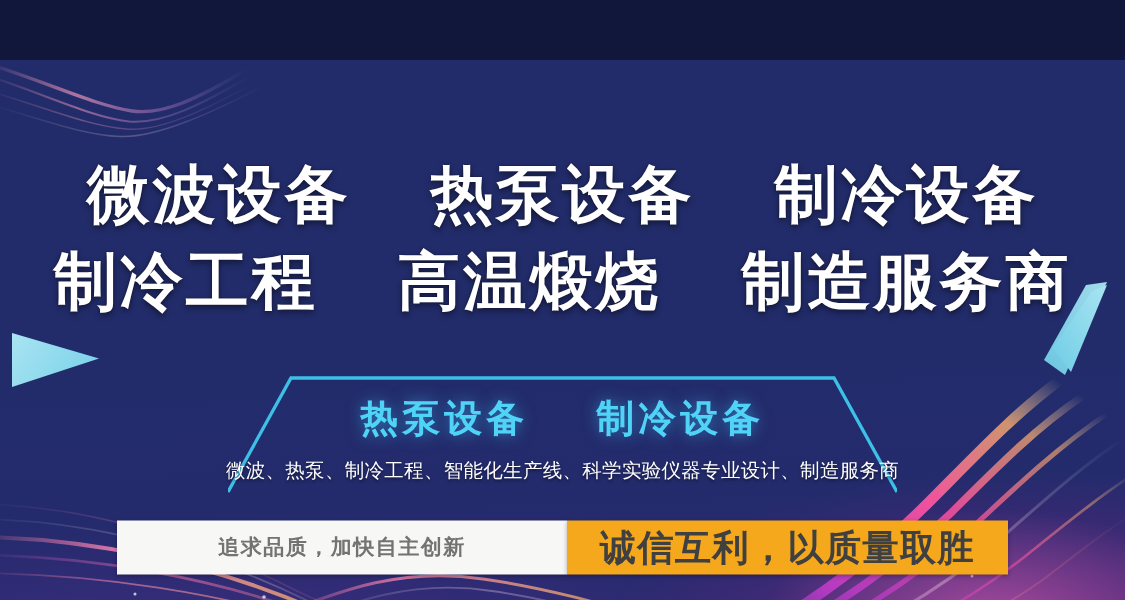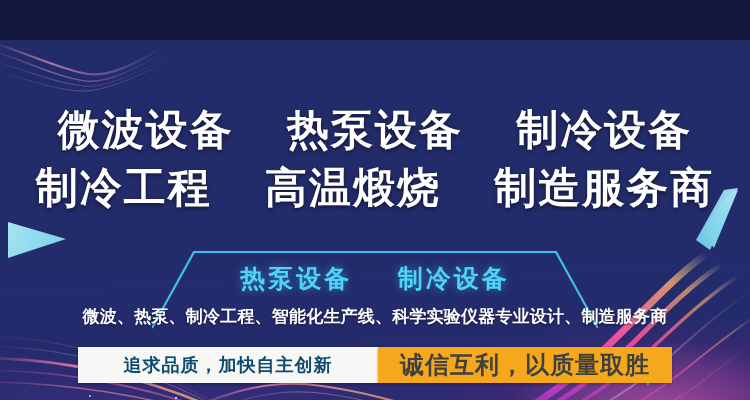--- a/index.html
+++ b/index.html
@@ -34,34 +34,34 @@
 
   .sub-cyan{
     position:absolute;left:0;right:0;top:222px;text-align:center;
     color:#4fd3f7;font-size:25px;font-weight:700;letter-spacing:3px;
     text-shadow:0 0 10px rgba(60,190,240,.55);white-space:nowrap;
   }
   .sub-cyan .sp{display:inline-block;width:22px;}
 
   .sub-small{
     position:absolute;left:0;right:0;top:265px;text-align:center;
-    color:#ffffff;font-size:17px;font-weight:700;letter-spacing:.2px;
+    color:#ffffff;font-size:13px;font-weight:400;letter-spacing:.2px;
     white-space:nowrap;text-shadow:0 1px 2px rgba(0,0,0,.5);
   }
 
   
   .tri{position:absolute;}
   #tri-left{left:8px;top:178px;}
   #tri-right{left:694px;top:148px;}
 
   
   #pills{position:absolute;left:78px;top:307px;height:36px;display:flex;}
   #pill-left{
-    background:#f7f7f5;color:#0c4a6e;
-    font-size:18px;font-weight:700;letter-spacing:1px;
+    background:#f7f7f5;color:#737373;
+    font-size:14px;font-weight:700;letter-spacing:1px;
     display:flex;align-items:center;justify-content:center;
     width:300px;height:36px;white-space:nowrap;
     box-shadow:0 1px 3px rgba(0,0,0,.3);
   }
   #pill-right{
     background:#f5a81c;color:#404040;
     font-size:24px;font-weight:700;letter-spacing:1px;
     display:flex;align-items:center;justify-content:center;
     width:294px;height:36px;white-space:nowrap;
     box-shadow:0 1px 3px rgba(0,0,0,.3);

